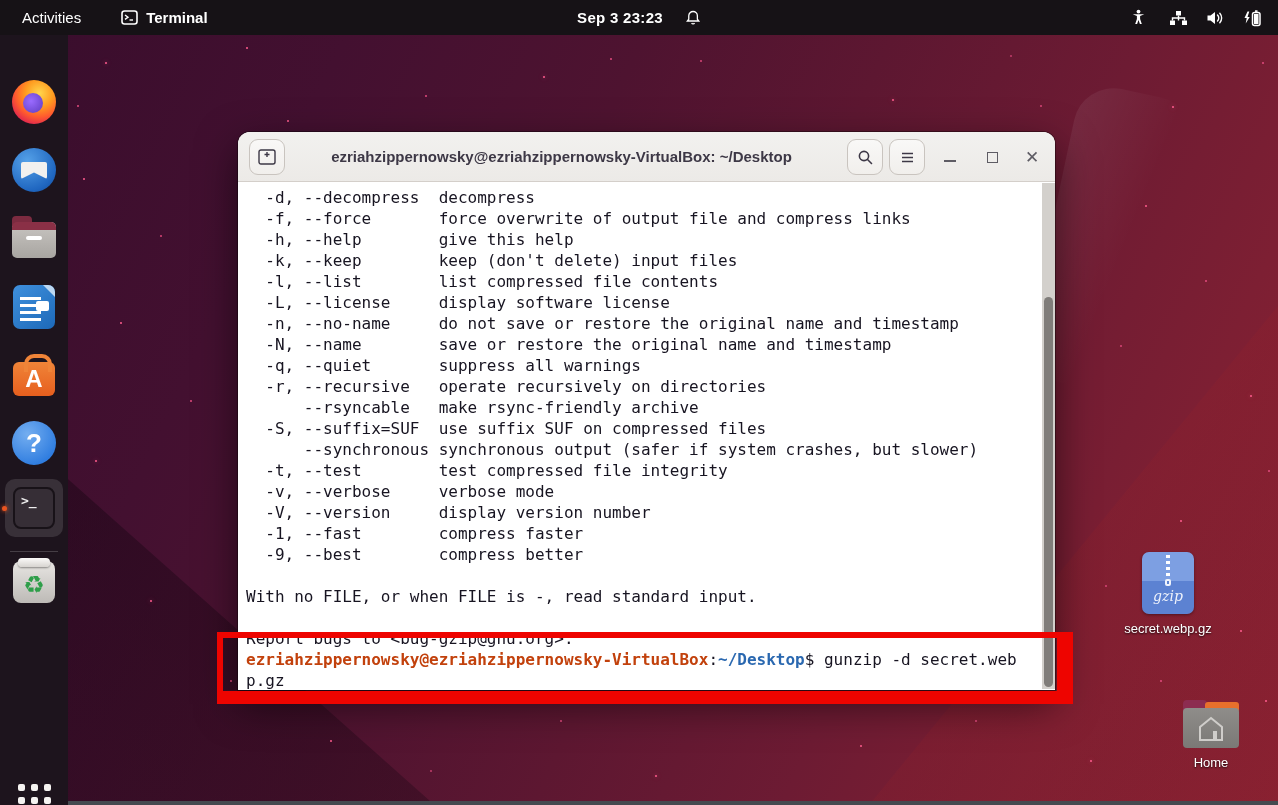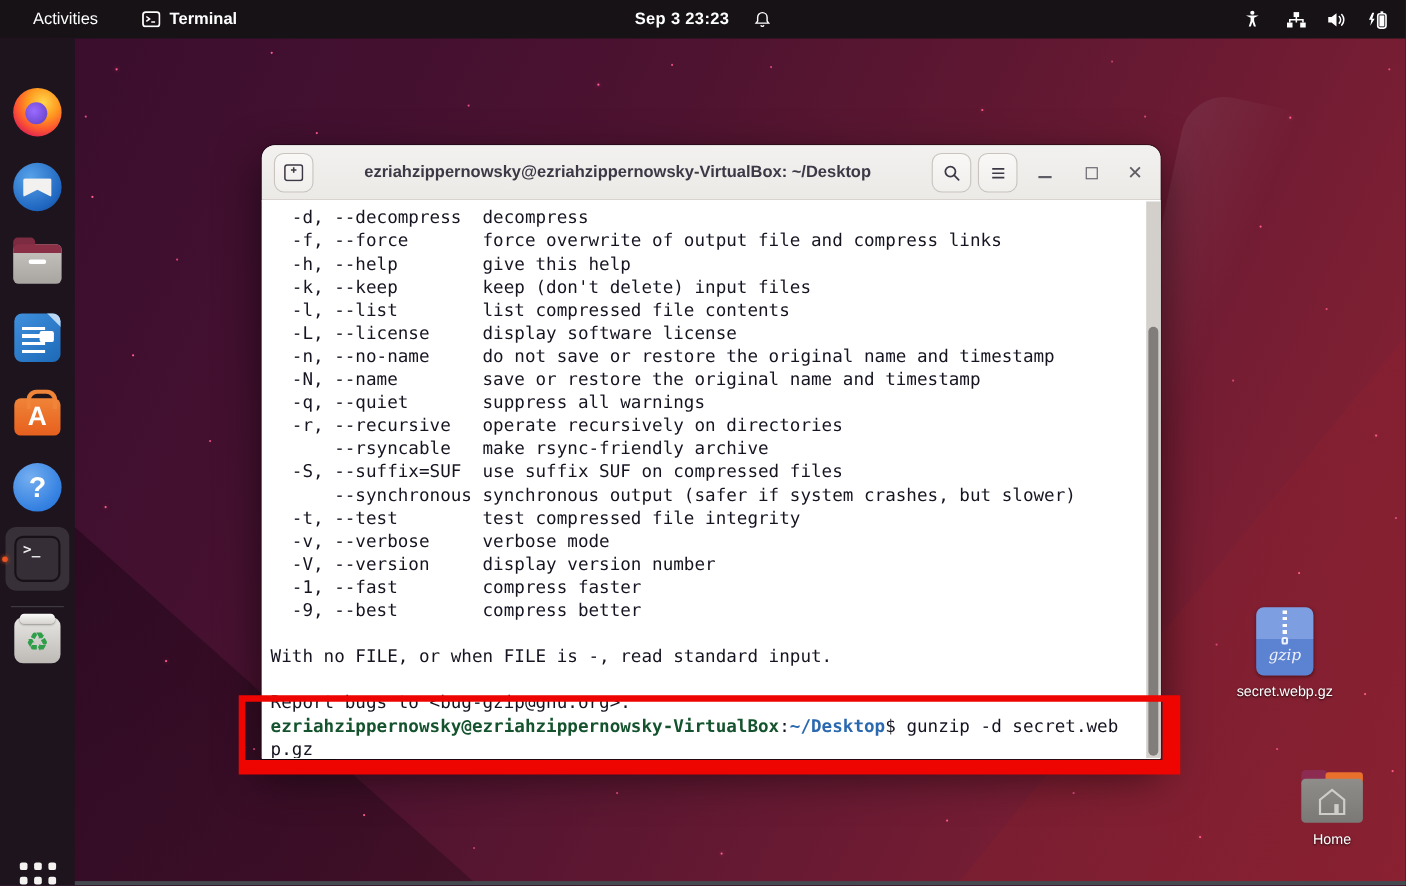--- a/index.html
+++ b/index.html
@@ -37,21 +37,21 @@
     77px 105px 0 #e24b7e, 287px 120px 0 #ff5c8e; }
   .stars-glow { background:transparent; box-shadow:
     105px 62px 4px rgba(255,92,142,.6), 543px 76px 4px rgba(255,92,142,.55), 892px 99px 4px rgba(255,92,142,.5),
     1172px 106px 4px rgba(255,92,142,.55), 150px 600px 4px rgba(255,92,142,.5), 1090px 760px 4px rgba(255,92,142,.55),
     1250px 395px 4px rgba(255,92,142,.5), 655px 775px 4px rgba(255,92,142,.5), 95px 460px 4px rgba(255,92,142,.5); }
   .bottom-edge { position:absolute; left:0; bottom:0; width:100%; height:4px; background:#454a50; z-index:6; }
 
   
   .topbar { position:absolute; left:0; top:0; width:1278px; height:35px; background:#161216; z-index:7;
     display:flex; align-items:center; color:#fff; font-size:15px; }
-  .tb-left { display:flex; align-items:center; gap:34px; padding-left:16px;margin-left:8px; }
+  .tb-left { display:flex; align-items:center; gap:34px; padding-left:16px; }
   .tb-activities { padding:2px 6px; }
   .tb-app { display:flex; align-items:center; gap:8px; font-weight:bold; }
   .tb-center { position:absolute; left:50%; transform:translateX(-50%); display:flex; align-items:center; gap:22px; }
   .tb-clock { font-weight:bold; letter-spacing:.3px; }
   .tb-right { position:absolute; right:0; top:0; height:35px; display:flex; align-items:center; gap:22px; padding-right:16px; }
   .tb-right .tray { display:flex; align-items:center; gap:18px; }
 
   
   .dock { position:absolute; left:0; top:35px; width:68px; height:770px; background:#1d141d; z-index:7; }
   .dock-item { position:absolute; left:11px; width:46px; height:46px; display:flex; align-items:center; justify-content:center; }
@@ -128,21 +128,21 @@
   .win-title { width:100%; text-align:center; padding-right:230px; padding-left:60px; font-size:15px; font-weight:bold; color:#3d3846;
     white-space:nowrap; overflow:hidden; }
   .wm-glyph { position:absolute; top:0; height:50px; width:30px; display:flex; align-items:center; justify-content:center; color:#5e5c64; font-size:15px; }
   .wm-min { right:90px; } .wm-max { right:48px; } .wm-close { right:8px; font-size:17px; }
   .wm-max i { width:11px; height:11px; border:1.5px solid #5e5c64; display:block; }
   .wm-min i { width:12px; height:2px; background:#5e5c64; display:block; margin-top:8px; }
 
   .term-body { position:relative; height:507px; background:#fff; overflow:hidden; border-top:1px solid #fff; }
   .term-text { font-family:"DejaVu Sans Mono","Liberation Mono",monospace; font-size:16px; line-height:21px; color:#171421;
     white-space:pre; padding:4px 0 0 8px; }
-  .p-green { color:#14532d; font-weight:bold; }
+  .p-green { color:#c2410c; font-weight:bold; }
   .p-blue { color:#2a68b0; font-weight:bold; }
   .scrollbar { position:absolute; right:0; top:0; width:13px; height:100%; background:#d3d0cc; }
   .scroll-thumb { position:absolute; right:2px; top:114px; width:9px; height:390px; background:#807d7a; border-radius:5px; }
 
   
   .red-rect { position:absolute; left:217px; top:632px; width:856px; height:72px; z-index:5;
     border-style:solid; border-color:#ee0400; border-width:6px 16px 13px 6px; }
 
   svg { display:block; }
 </style>

